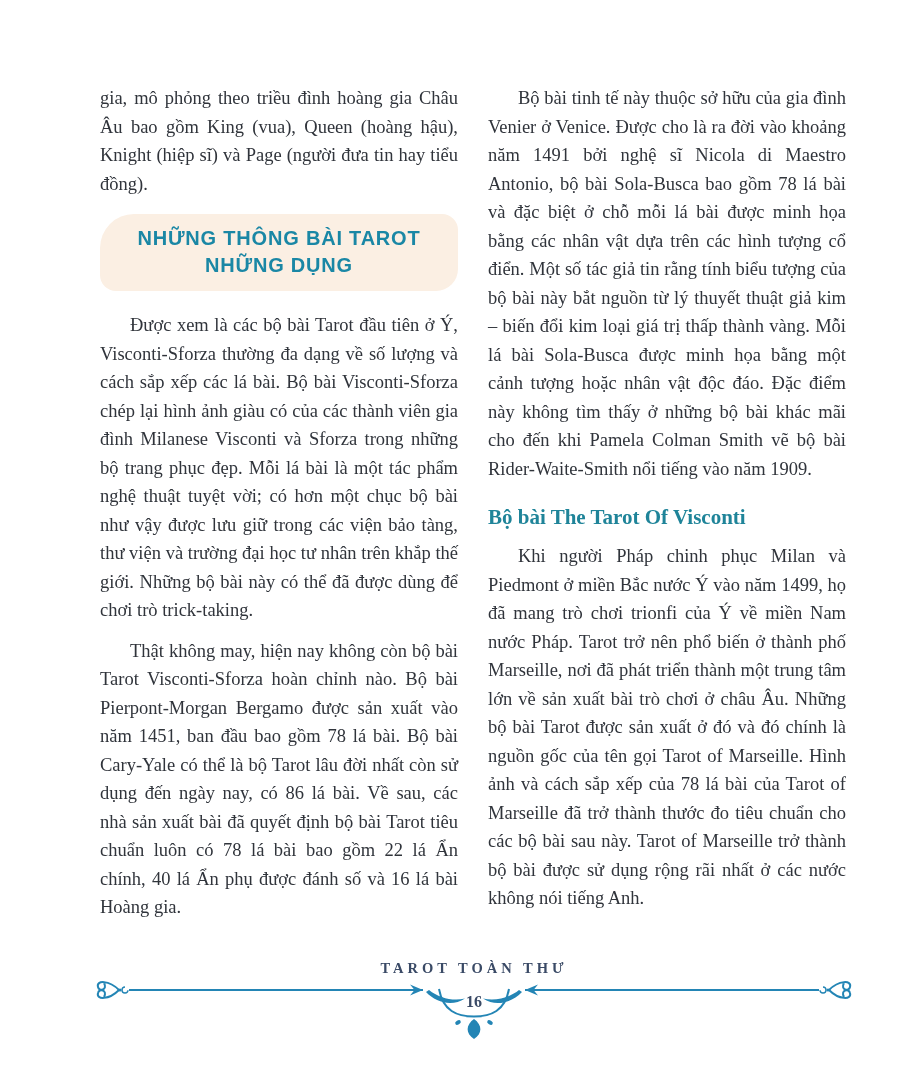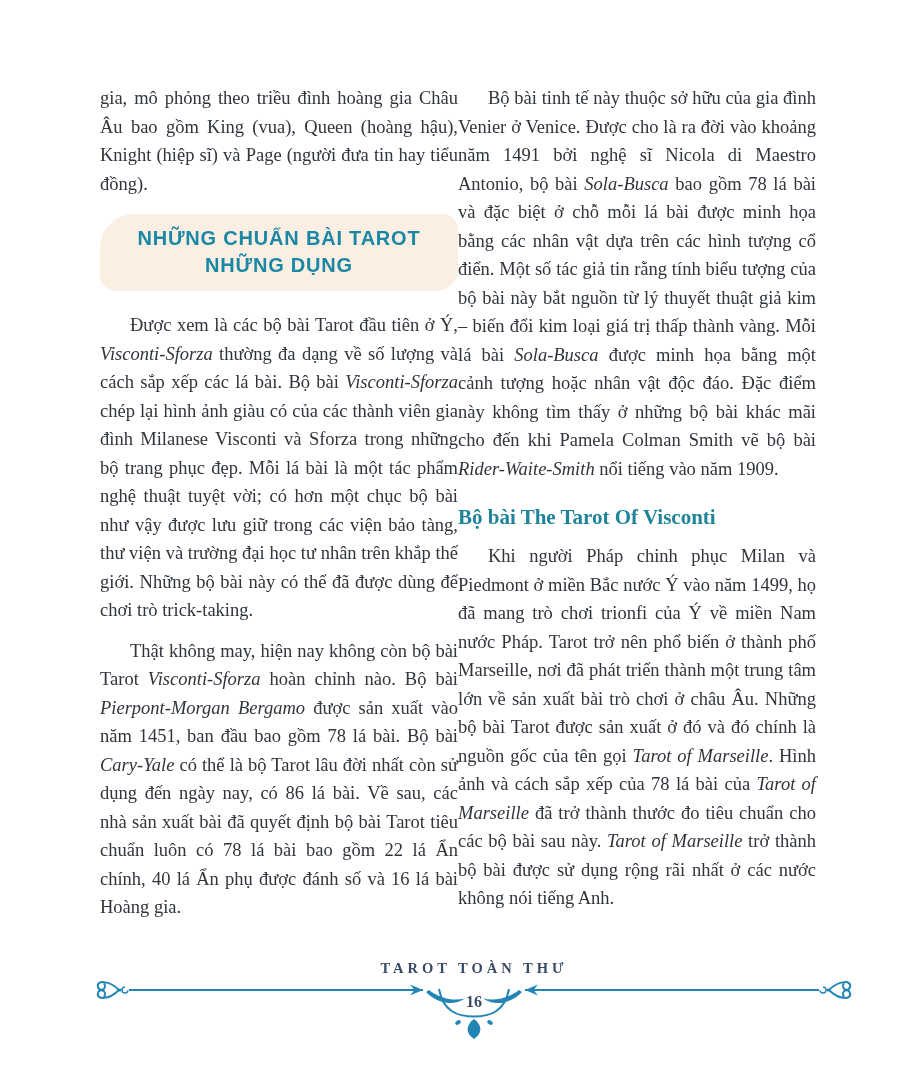--- a/index.html
+++ b/index.html
@@ -12,32 +12,33 @@
     font-family: "Liberation Serif", serif;
   }
   .columns {
     position: absolute;
     top: 84px;
     left: 100px;
     width: 746px;
     height: 876px;
     overflow: hidden;
     display: flex;
+    gap: 30px;
   }
   .col { width: 358px; }
   .body-text {
     font-size: 18.5px;
     line-height: 28.5px;
     text-align: justify;
     color: #30343b;
     margin: 0 0 12px 0;
     text-indent: 30px;
   }
   .no-indent { text-indent: 0; }
-  .it { font-style: italic; }
+  .it { }
   .banner {
     background: #fbefe3;
     border-radius: 34px 16px 22px 16px;
     padding: 11px 8px 12px;
     margin: 16px 0 20px 0;
     text-align: center;
     font-family: "Liberation Sans", sans-serif;
     font-weight: bold;
     font-size: 20px;
     line-height: 27px;
@@ -74,21 +75,21 @@
 <body>
 
 <div class="page">
 
   <div class="columns">
 
     <div class="col col-left">
       <p class="body-text no-indent"><span>gia, mô phỏng theo triều đình hoàng gia Châu Âu bao gồm King (vua), Queen (hoàng hậu), Knight (hiệp sĩ) và Page (người đưa tin hay tiểu đồng).</span></p>
 
       <div class="banner">
-        <div>NHỮNG CHUẨN BÀI TAROT</div>
+        <div>NHỮNG THÔNG BÀI TAROT</div>
         <div>NHỮNG DỤNG</div>
       </div>
 
 
       <p class="body-text"><span>Được xem là các bộ bài Tarot đầu tiên ở Ý, </span><span class="it">Visconti-Sforza</span><span> thường đa dạng về số lượng và cách sắp xếp các lá bài. Bộ bài </span><span class="it">Visconti-Sforza</span><span> chép lại hình ảnh giàu có của các thành viên gia đình Milanese Visconti và Sforza trong những bộ trang phục đẹp. Mỗi lá bài là một tác phẩm nghệ thuật tuyệt vời; có hơn một chục bộ bài như vậy được lưu giữ trong các viện bảo tàng, thư viện và trường đại học tư nhân trên khắp thế giới. Những bộ bài này có thể đã được dùng để chơi trò trick-taking.</span></p>
 
       <p class="body-text"><span>Thật không may, hiện nay không còn bộ bài Tarot </span><span class="it">Visconti-Sforza</span><span> hoàn chỉnh nào. Bộ bài </span><span class="it">Pierpont-Morgan Bergamo</span><span> được sản xuất vào năm 1451, ban đầu bao gồm 78 lá bài. Bộ bài </span><span class="it">Cary-Yale</span><span> có thể là bộ Tarot lâu đời nhất còn sử dụng đến ngày nay, có 86 lá bài. Về sau, các nhà sản xuất bài đã quyết định bộ bài Tarot tiêu chuẩn luôn có 78 lá bài bao gồm 22 lá Ẩn chính, 40 lá Ẩn phụ được đánh số và 16 lá bài Hoàng gia.</span></p>
     </div>
 
     <div class="col col-right">

